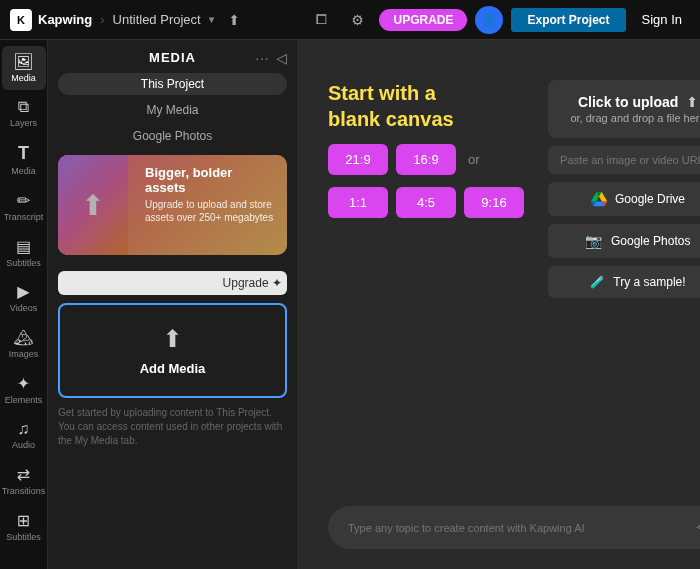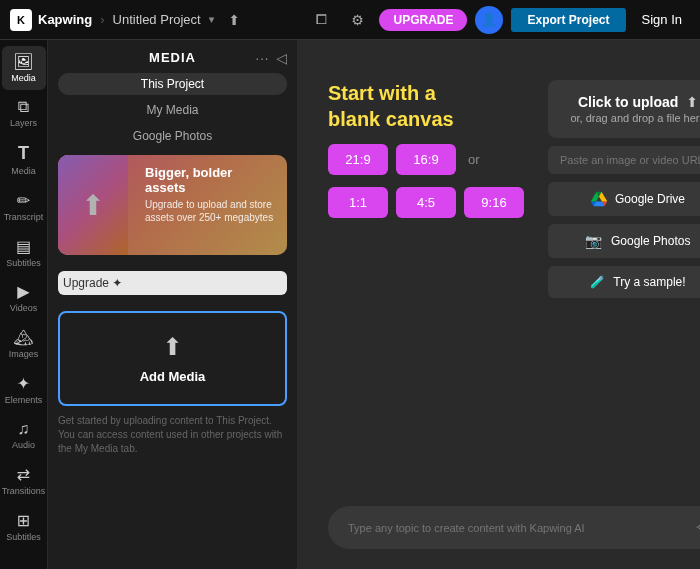--- a/index.html
+++ b/index.html
@@ -258,29 +258,29 @@
       font-weight: 700;
       color: #fff;
       margin-bottom: 3px;
     }
     .upgrade-card-desc {
       font-size: 10px;
       color: rgba(255,255,255,0.85);
       line-height: 1.3;
     }
     .upgrade-card-btn {
-      margin: 6px 10px 16px;
+      margin: 6px 10px 8px;
       background: rgba(255,255,255,0.9);
       border: none;
       border-radius: 6px;
       padding: 5px;
       font-size: 12px;
       color: #333;
       cursor: pointer;
-      text-align: left;
+      text-align: right;
       font-weight: 500;
     }
 
     
     .add-media-section {
       margin: 0 10px 8px;
     }
     .add-media-box {
       border: 2px solid #4a9eff;
       border-radius: 8px;

